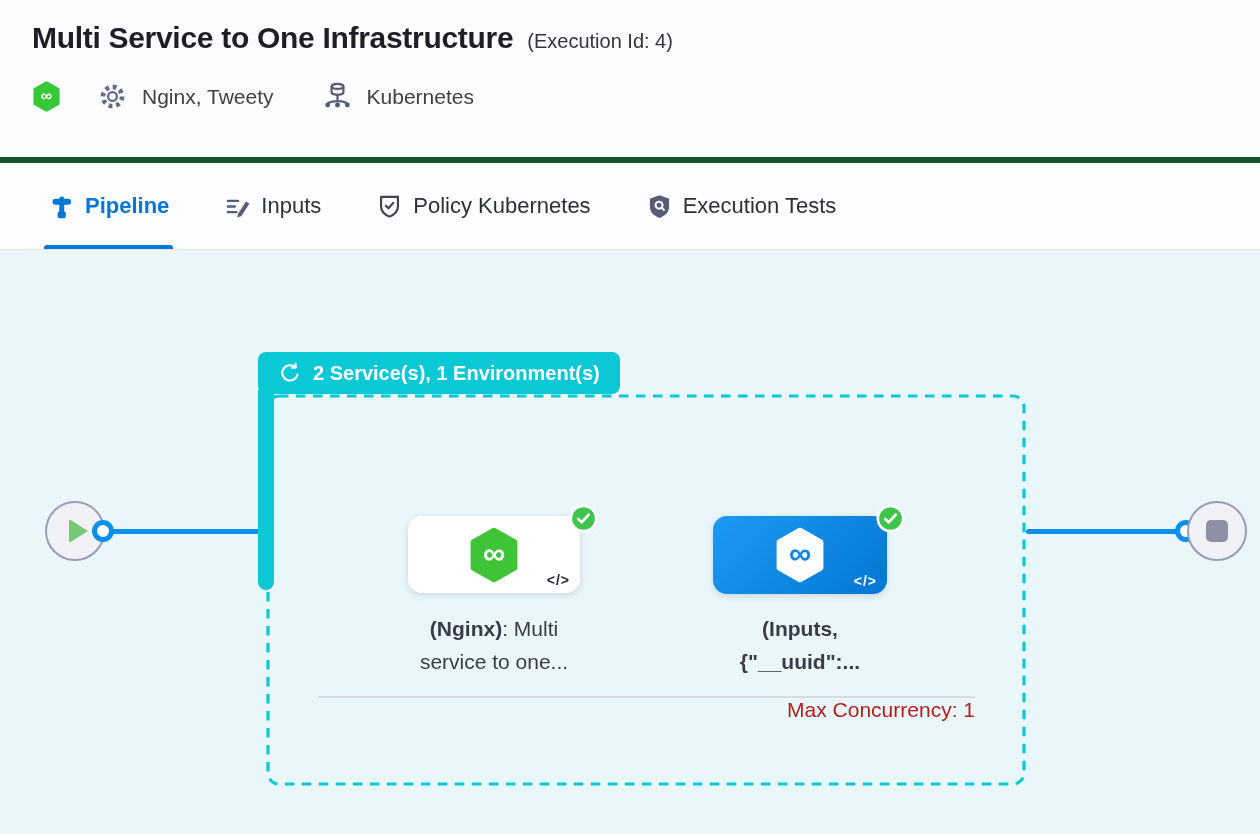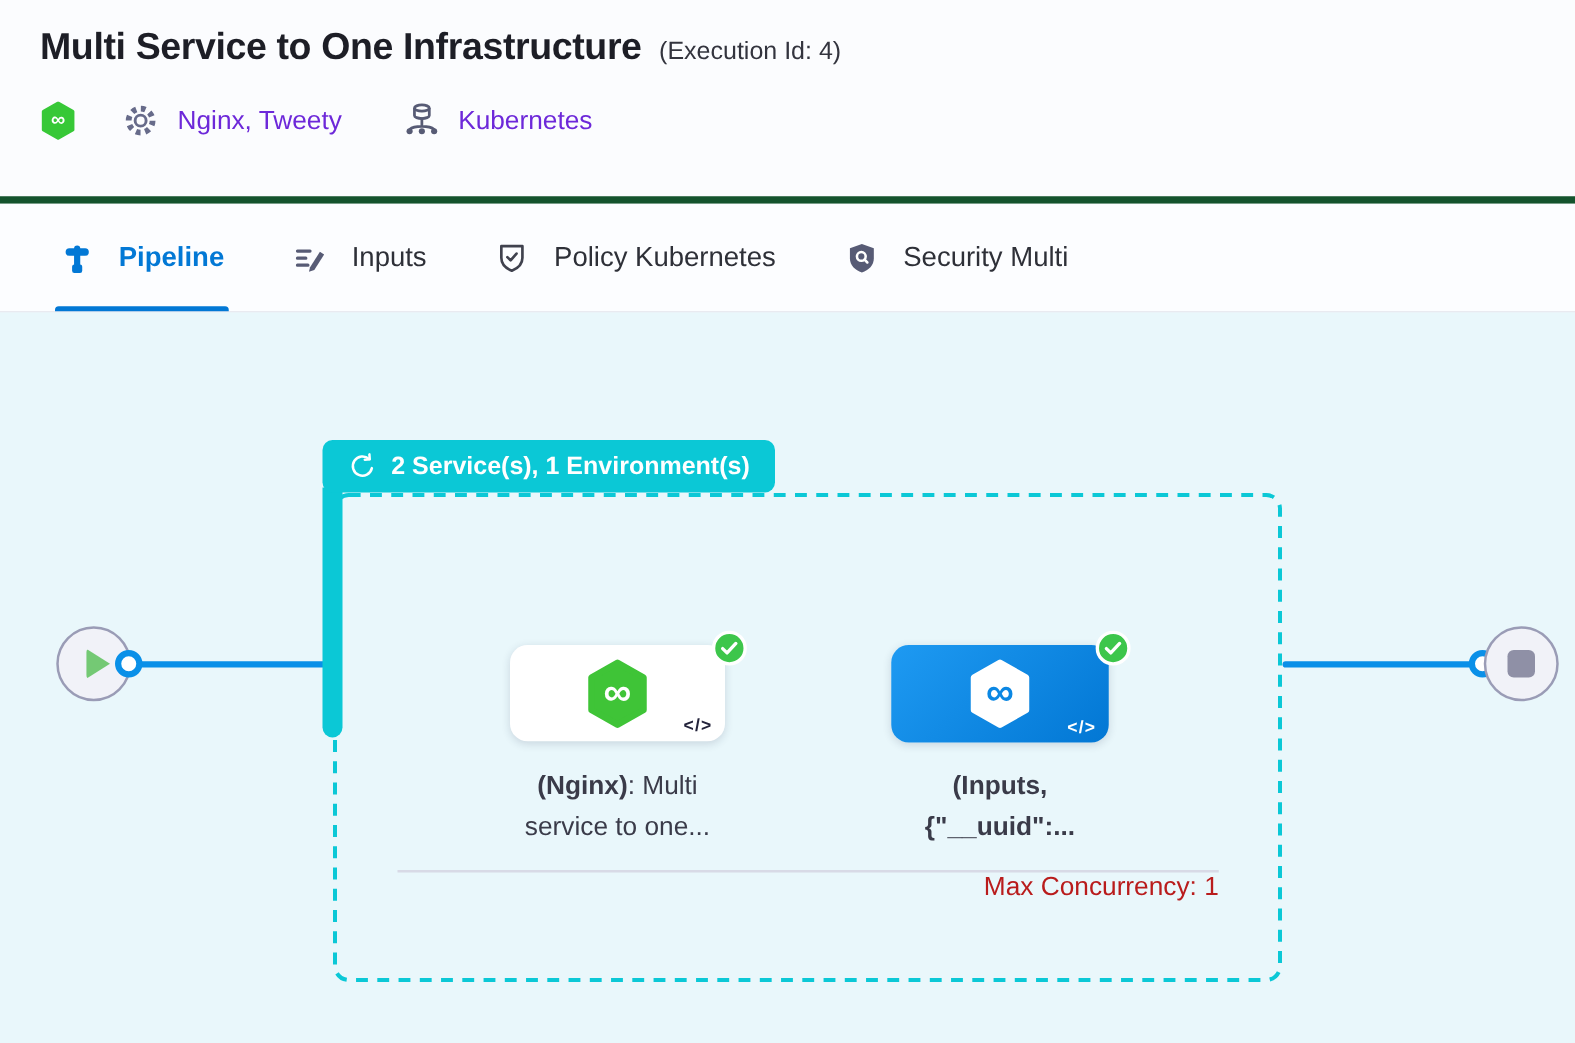--- a/index.html
+++ b/index.html
@@ -5,28 +5,28 @@
   * { margin:0; padding:0; box-sizing:border-box; }
   html,body { width:1260px; height:834px; overflow:hidden; }
   body { font-family:"Liberation Sans","DejaVu Sans",sans-serif; background:#E9F7FB; }
 
   
   .header { background:#FBFCFE; border-bottom:6px solid #14532d; padding:18px 32px 0 32px; height:163px; }
   .title-row { display:flex; align-items:baseline; gap:14px; }
   .page-title { font-size:30px; font-weight:700; color:#1D1E26; letter-spacing:-0.3px; }
   .exec-id { font-size:20px; font-weight:400; color:#33343E;margin-top:12px; }
   .meta-row { display:flex; align-items:center; margin-top:26px; }
-  .meta-row .txt { font-size:21px; color:#6d28d9; font-weight:500; }
+  .meta-row .txt { font-size:21px; color:#404040; font-weight:500; }
   .hex-logo { width:29px; height:31px; display:inline-block; }
   .meta-icon { width:31px; height:31px; display:inline-block; }
   .m-gap-a { margin-left:36px; } .m-gap-b { margin-left:14px; } .m-gap-c { margin-left:48px; }
 
   
   .tabbar { background:#FCFDFF; border-bottom:1px solid #E2E3EB; height:87px; display:flex; align-items:center; padding:0 48px; gap:55px; }
-  .tab { position:relative; height:100%; display:flex; align-items:center; gap:20px; cursor:pointer; }
+  .tab { position:relative; height:100%; display:flex; align-items:center; gap:10px; cursor:pointer; }
   .tab .tab-label { font-size:22px; font-weight:500; color:#2E3038; }
   .tab.active .tab-label { color:#0278D5; font-weight:700; }
   .tab.active::after { content:""; position:absolute; left:-4px; right:-4px; bottom:0; height:4px; background:#0278D5; border-radius:3px 3px 0 0; }
   .tab-icon { width:27px; height:27px; display:inline-block; }
 
   
   .canvas { position:relative; width:1260px; height:583px; background:#E9F7FB; }
 
   .endpoint { position:absolute; width:60px; height:60px; border-radius:50%; background:#F1F2F8; border:2px solid #9A9CB6; display:flex; align-items:center; justify-content:center; }
   .start-node { left:45px; top:251px; }
@@ -139,21 +139,21 @@
     <span class="tab-label">Policy Kubernetes</span>
   </div>
   <div class="tab">
     <span class="tab-icon">
       <svg viewBox="0 0 24 24" width="27" height="27">
         <path d="M12 2 L20.5 5 v7 c0 5.2-3.6 8.3-8.5 10.2 C7.1 20.3 3.5 17.2 3.5 12 V5 Z" fill="#575B75"></path>
         <circle cx="11.6" cy="10.8" r="3.1" fill="none" stroke="#FFFFFF" stroke-width="1.8"></circle>
         <path d="M13.9 13.1 l2 2" stroke="#FFFFFF" stroke-width="1.8" stroke-linecap="round"></path>
       </svg>
     </span>
-    <span class="tab-label">Security Multi</span>
+    <span class="tab-label">Execution Tests</span>
   </div>
 </div>
 
 <div class="canvas">
 
   <div class="edge edge-left"></div>
   <div class="edge edge-right"></div>
 
   <div class="endpoint start-node">
     <span class="play-tri"></span>

